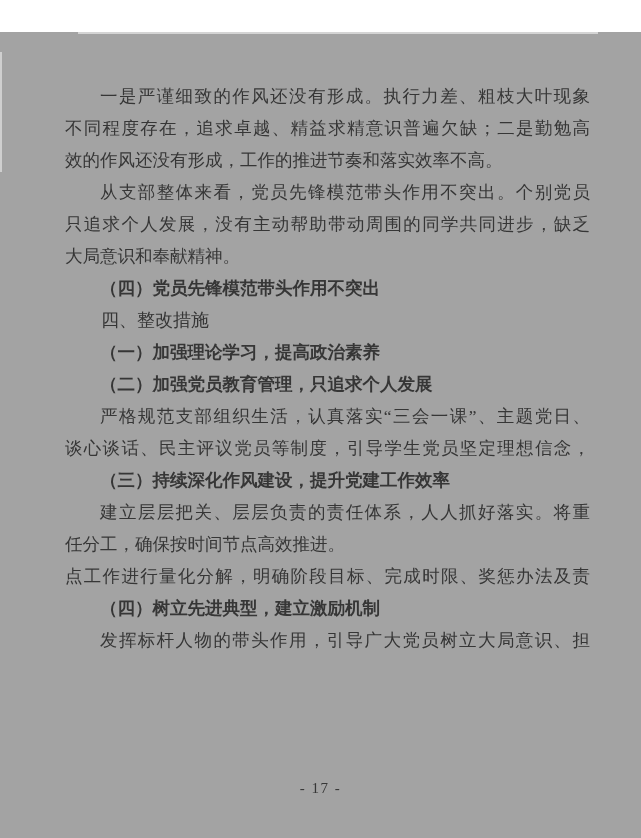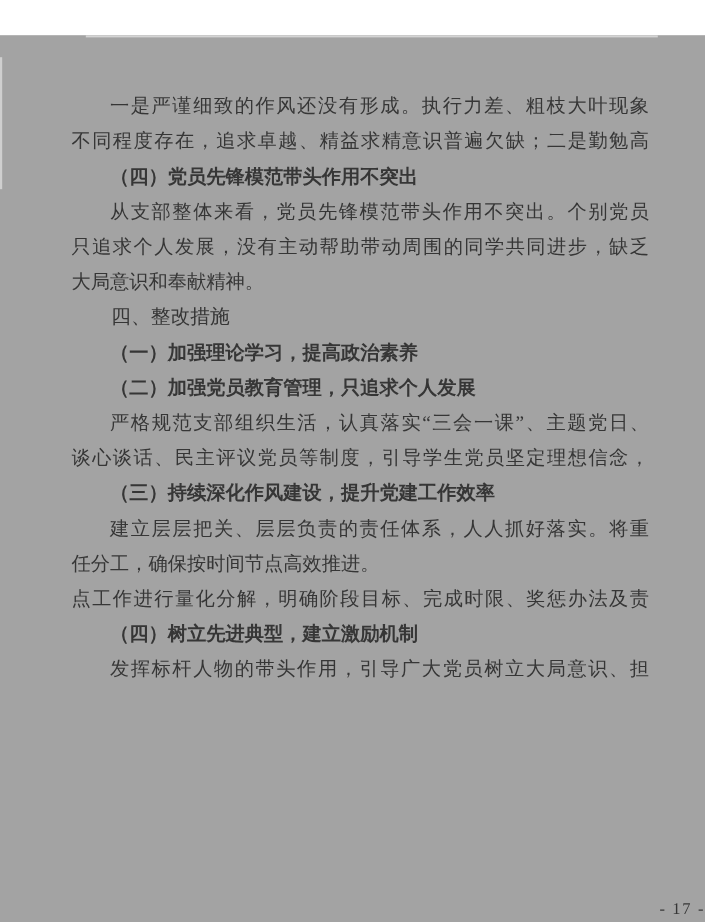--- a/index.html
+++ b/index.html
@@ -53,49 +53,50 @@
     font-weight: 600;
   }
   .heading-hei .line {
     font-family: "Liberation Sans", "DejaVu Sans", sans-serif;
     font-weight: 400;
     font-size: 18px;
   }
   .page-footer {
     position: absolute;
     left: 0;
-    top: 784px;
+    top: 745px;
     width: 100%;
     height: 22px;
     line-height: 22px;
-    text-align: right;
+    text-align: center;
     font-size: 15px;
     letter-spacing: 1.5px;
     color: #363636;
   }
 </style>
 </head>
 <body>
 
 <div class="page">
   <div class="scan-edge-top"></div>
   <div class="scan-edge-left"></div>
 
   <div class="doc-body">
       <div class="block paragraph">
         <div class="line indent fill">一是严谨细致的作风还没有形成。执行力差、粗枝大叶现象</div>
         <div class="line fill">不同程度存在，追求卓越、精益求精意识普遍欠缺；二是勤勉高</div>
-      </div>
-      <div class="block heading-kai">
-        <div class="line indent">（四）党员先锋模范带头作用不突出</div>
+        <div class="line">效的作风还没有形成，工作的推进节奏和落实效率不高。</div>
       </div>
       <div class="block paragraph">
         <div class="line indent fill">从支部整体来看，党员先锋模范带头作用不突出。个别党员</div>
         <div class="line fill">只追求个人发展，没有主动帮助带动周围的同学共同进步，缺乏</div>
         <div class="line">大局意识和奉献精神。</div>
+      </div>
+      <div class="block heading-kai">
+        <div class="line indent">（四）党员先锋模范带头作用不突出</div>
       </div>
       <div class="block heading-hei">
         <div class="line indent">四、整改措施</div>
       </div>
       <div class="block heading-kai">
         <div class="line indent">（一）加强理论学习，提高政治素养</div>
       </div>
       <div class="block heading-kai">
         <div class="line indent">（二）加强党员教育管理，只追求个人发展</div>
       </div>

